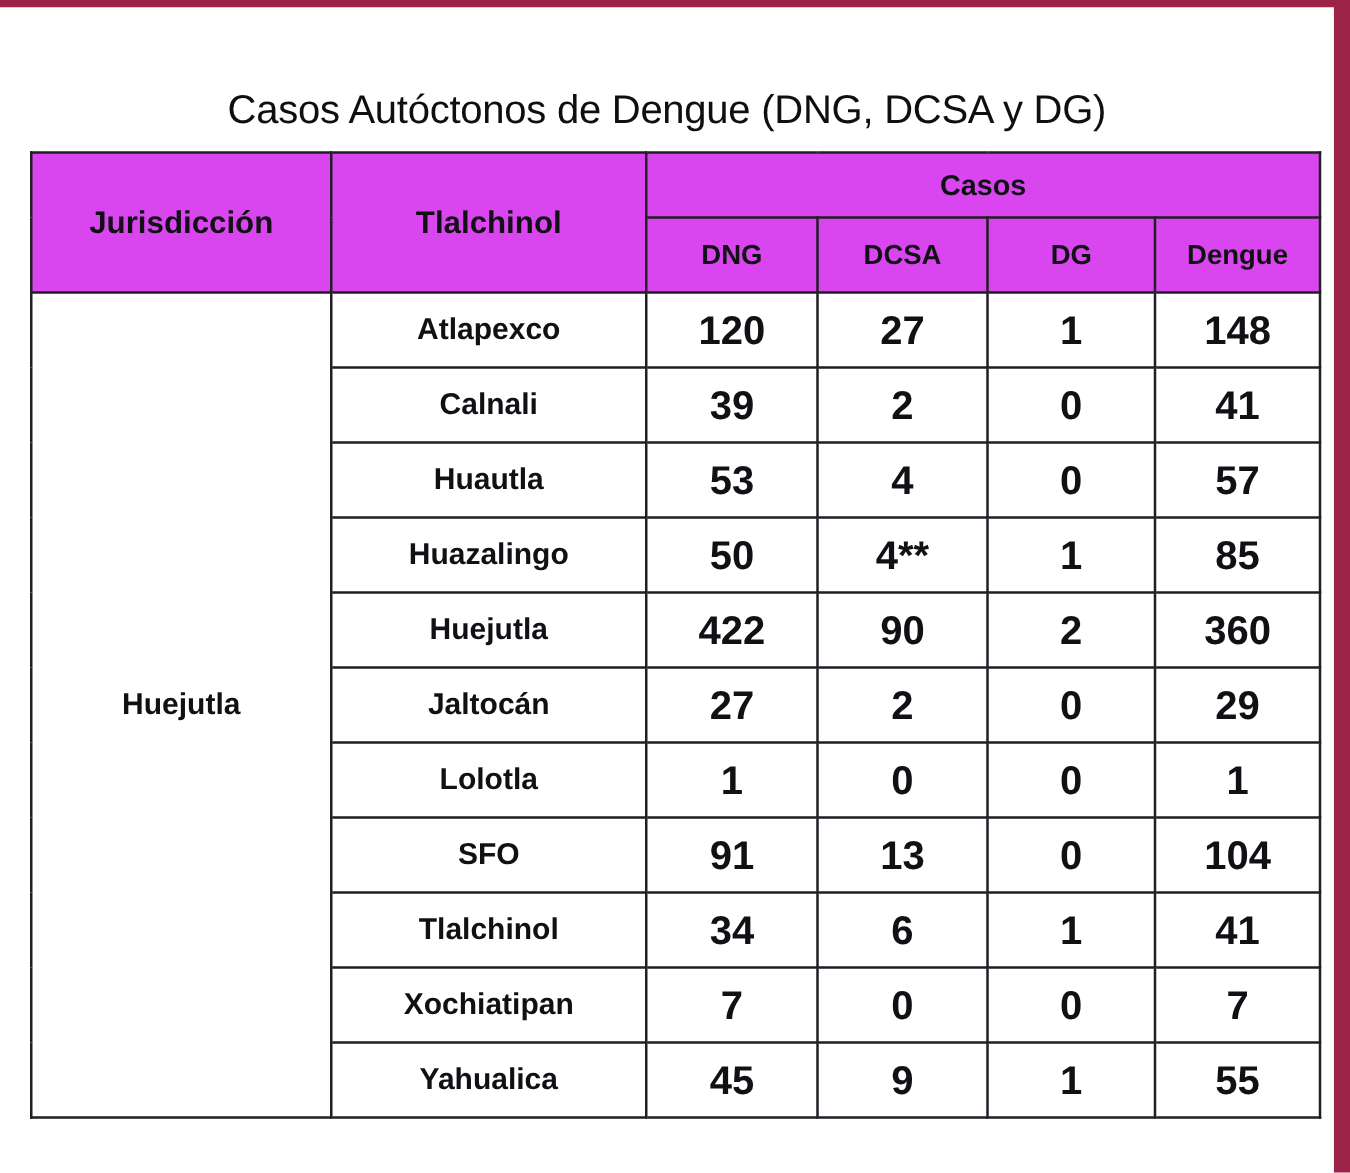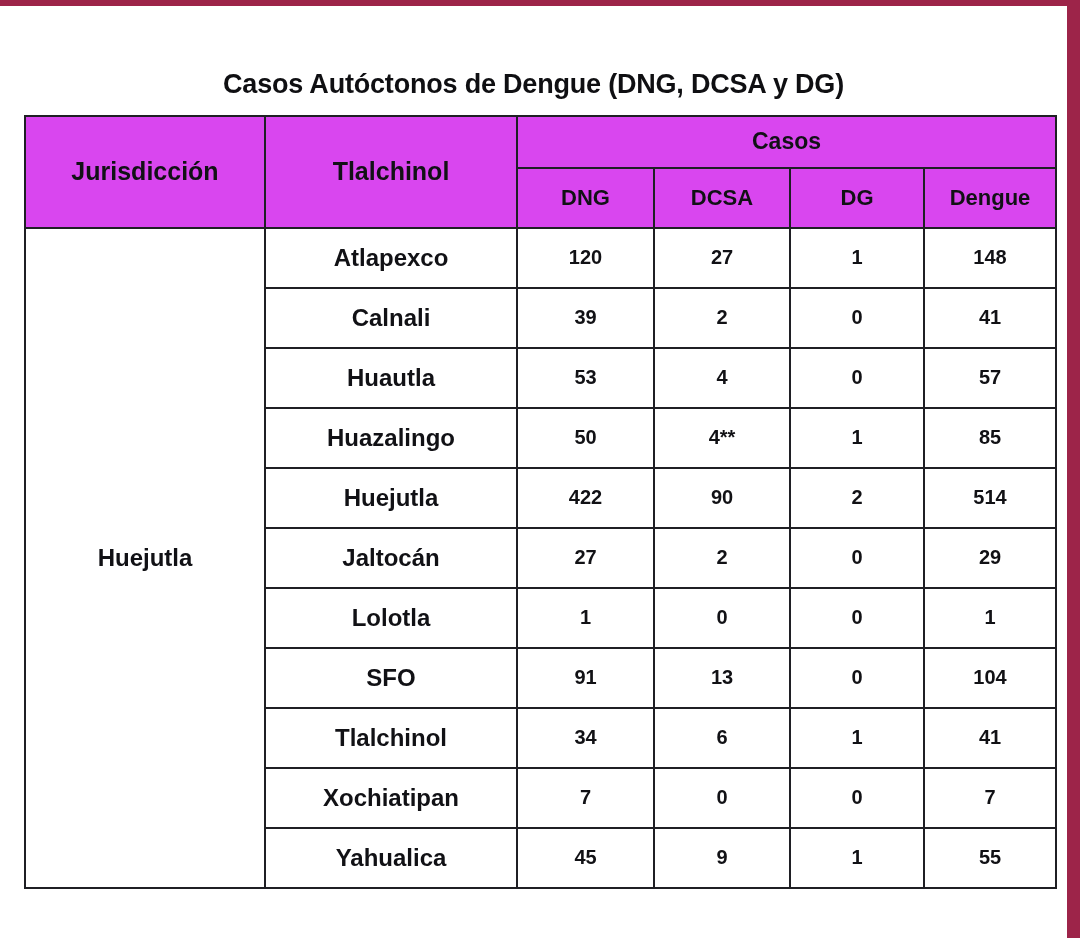--- a/index.html
+++ b/index.html
@@ -43,23 +43,23 @@
     top: 6px;
     left: 0;
     width: 1067px;
     height: 932px;
     background: #ffffff;
   }
   .title {
     margin: 0;
     padding: 62px 40px 0 40px;
     text-align: center;
-    font-size: 27px;
+    font-size: 32px;
     line-height: 1.22;
-    font-weight: bold;
+    font-weight: normal;
     color: #0f0f12;
     letter-spacing: -0.2px;
   }
   .title .line {
     display: block;
   }
   table.data {
     border-collapse: collapse;
     margin: 14px 0 0 24px;
     width: 1031px;
@@ -86,21 +86,21 @@
   th.casos-head {
     font-size: 23px;
     height: 50px;
   }
   th.sub-head {
     font-size: 22px;
     height: 58px;
   }
   tbody td {
     height: 58px;
-    font-size: 20px;
+    font-size: 32px;
     background: #ffffff;
   }
   td.jur-cell {
     font-size: 24px;
     vertical-align: middle;
   }
   td.muni {
     font-size: 24px;
   }
   
@@ -174,21 +174,21 @@
           <td>50</td>
           <td>4**</td>
           <td>1</td>
           <td>85</td>
         </tr>
         <tr>
           <td class="muni">Huejutla</td>
           <td>422</td>
           <td>90</td>
           <td>2</td>
-          <td>514</td>
+          <td>360</td>
         </tr>
         <tr>
           <td class="muni">Jaltocán</td>
           <td>27</td>
           <td>2</td>
           <td>0</td>
           <td>29</td>
         </tr>
         <tr>
           <td class="muni">Lolotla</td>

